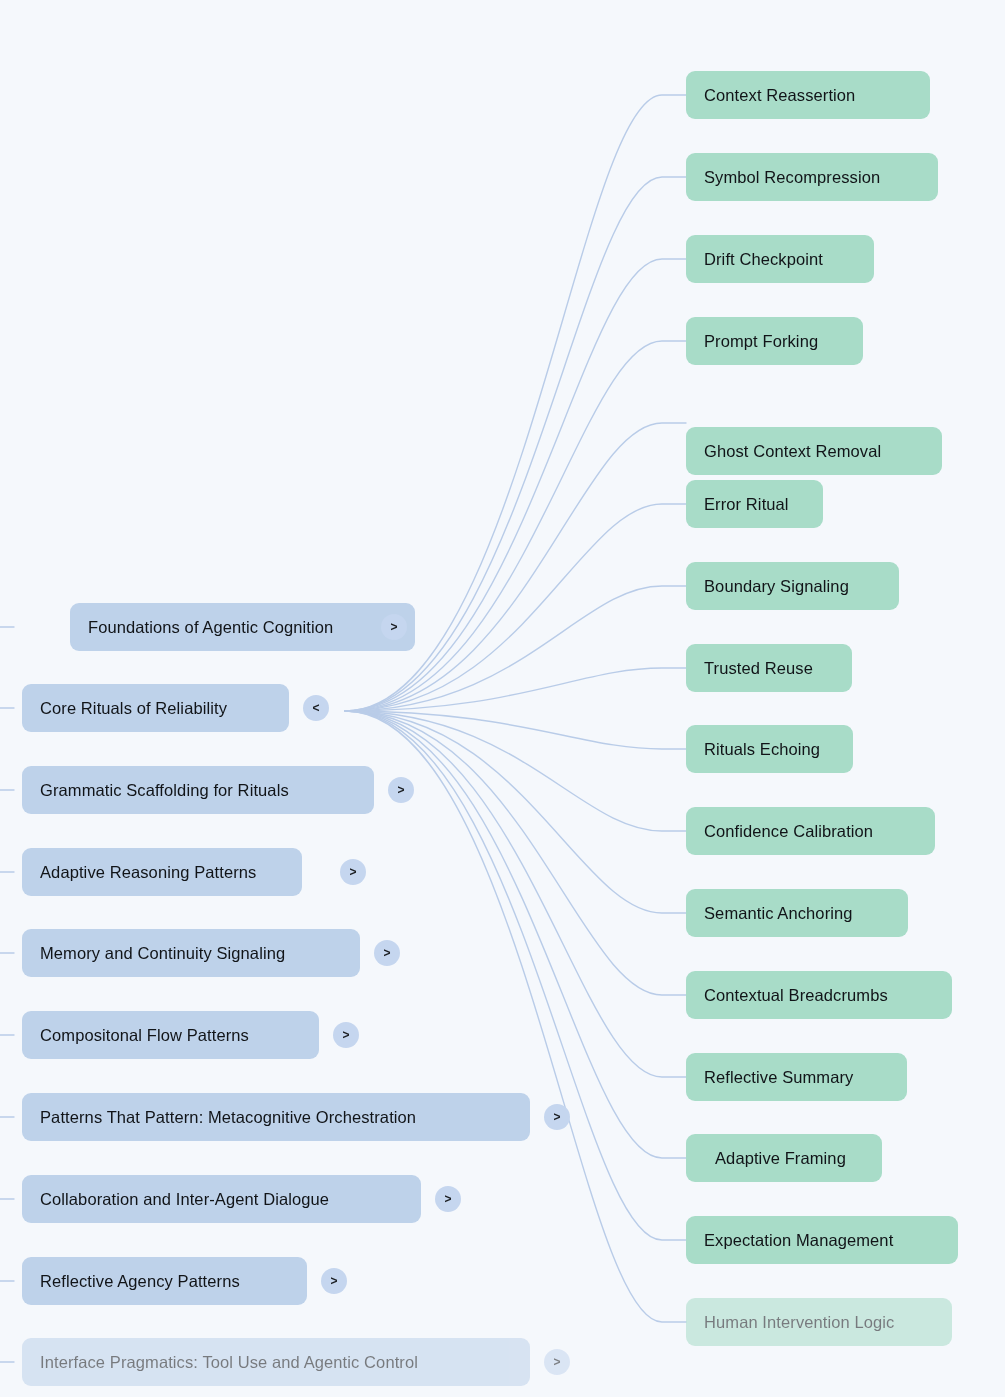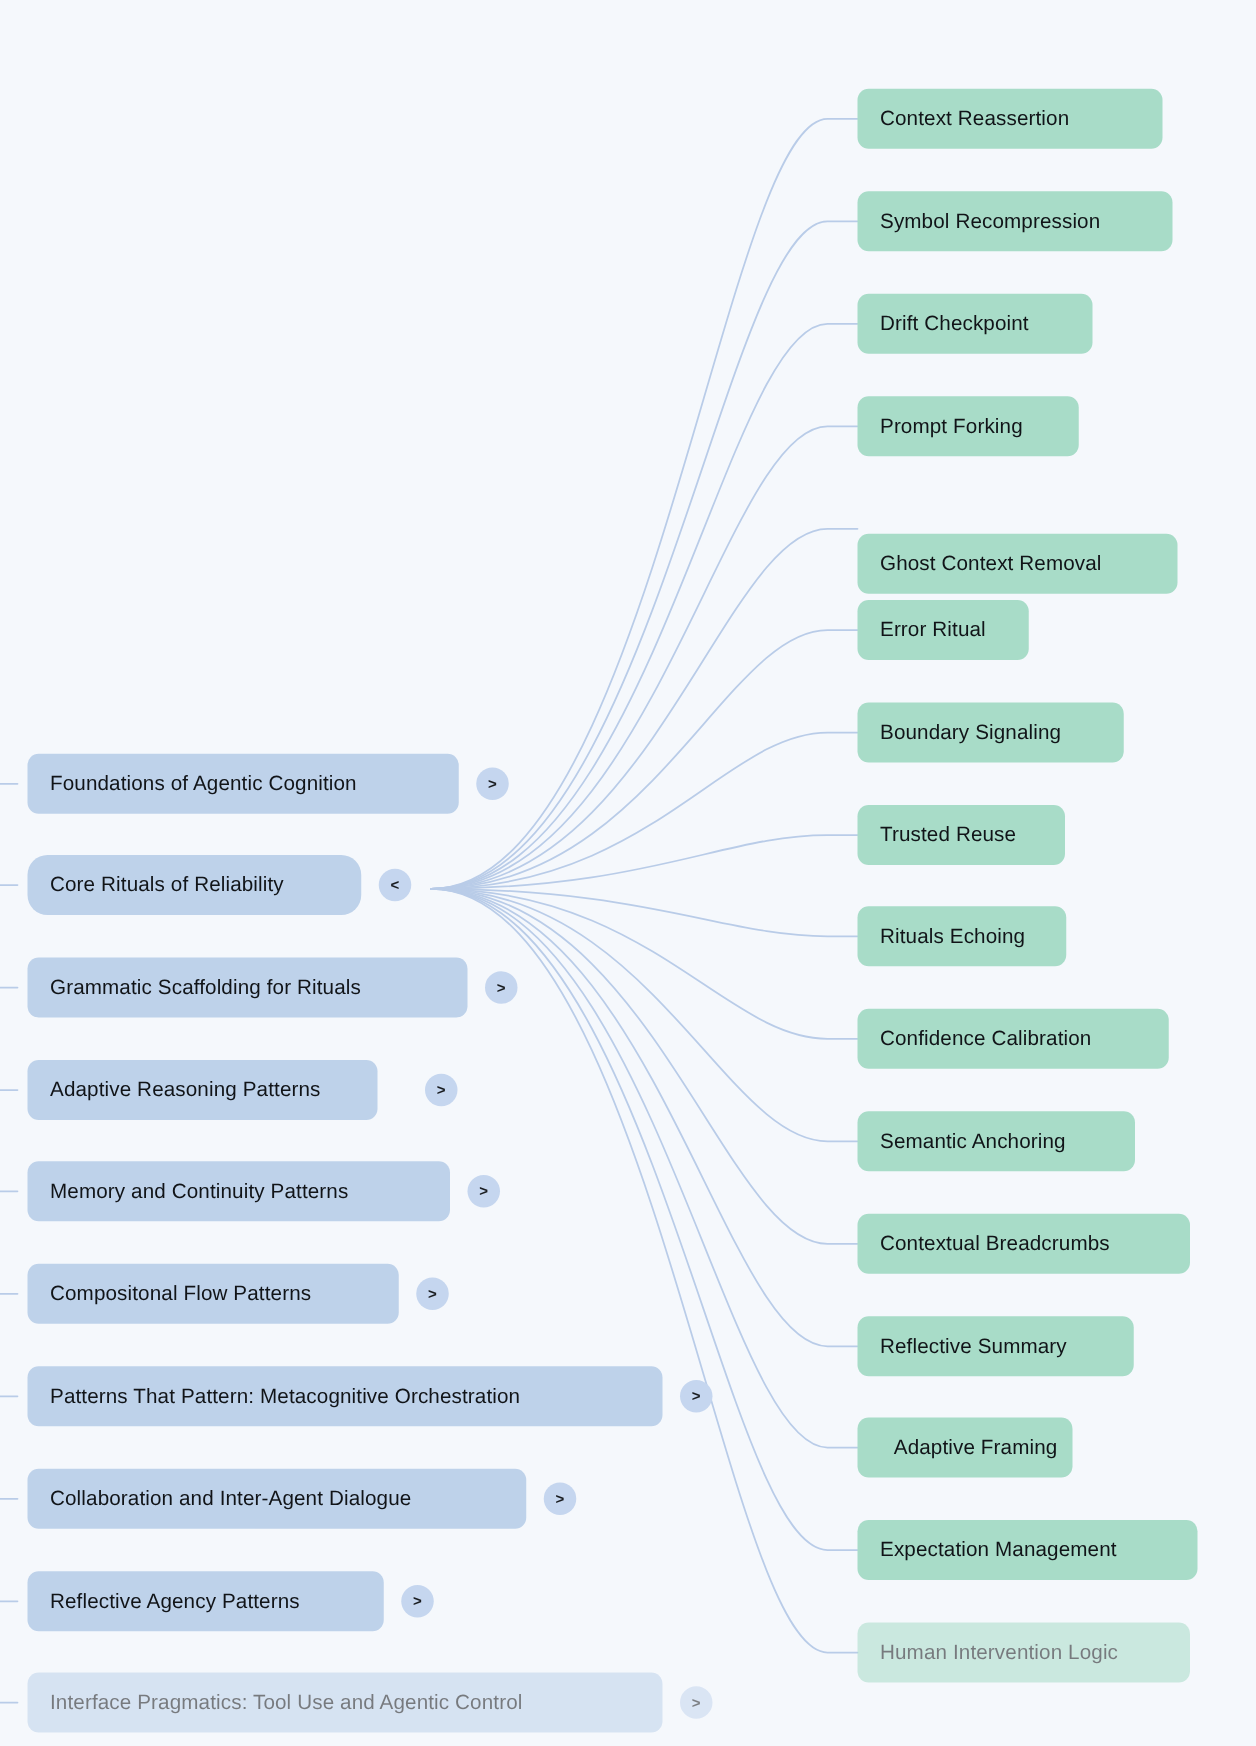--- a/index.html
+++ b/index.html
@@ -99,46 +99,46 @@
       <path d="M 345 711 C 519.35 711, 579.58 749, 662 749 L 686 749" fill="none" stroke="#b9cce8" stroke-width="1.4" stroke-linecap="round"></path>
       <path d="M 345 711 C 519.35 711, 579.58 831, 662 831 L 686 831" fill="none" stroke="#b9cce8" stroke-width="1.4" stroke-linecap="round"></path>
       <path d="M 345 711 C 519.35 711, 579.58 913, 662 913 L 686 913" fill="none" stroke="#b9cce8" stroke-width="1.4" stroke-linecap="round"></path>
       <path d="M 345 711 C 519.35 711, 579.58 995, 662 995 L 686 995" fill="none" stroke="#b9cce8" stroke-width="1.4" stroke-linecap="round"></path>
       <path d="M 345 711 C 519.35 711, 579.58 1077, 662 1077 L 686 1077" fill="none" stroke="#b9cce8" stroke-width="1.4" stroke-linecap="round"></path>
       <path d="M 345 711 C 519.35 711, 579.58 1158, 662 1158 L 686 1158" fill="none" stroke="#b9cce8" stroke-width="1.4" stroke-linecap="round"></path>
       <path d="M 345 711 C 519.35 711, 579.58 1240, 662 1240 L 686 1240" fill="none" stroke="#b9cce8" stroke-width="1.4" stroke-linecap="round"></path>
       <path d="M 345 711 C 519.35 711, 579.58 1322, 662 1322 L 686 1322" fill="none" stroke="#b9cce8" stroke-width="1.4" stroke-linecap="round"></path>
     </svg>
   <div id="nodes">
-      <div class="node branch" style="width: 345px; top: 603px;">
+      <div class="node branch" style="width: 345px; top: 603px; margin-left: 48px;">
         <span>Foundations of Agentic Cognition</span>
       </div>
       <div class="toggle" style="left: 381px; top: 614px;">
         <span>&gt;</span>
       </div>
-      <div class="node branch" style="width: 267px; top: 684px; border-radius: 16px;">
+      <div class="node branch" style="width: 267px; top: 684px;">
         <span>Core Rituals of Reliability</span>
       </div>
       <div class="toggle" style="left: 303px; top: 695px;">
         <span>&lt;</span>
       </div>
       <div class="node branch" style="width: 352px; top: 766px;">
         <span>Grammatic Scaffolding for Rituals</span>
       </div>
       <div class="toggle" style="left: 388px; top: 777px;">
         <span>&gt;</span>
       </div>
       <div class="node branch" style="width: 280px; top: 848px;">
         <span>Adaptive Reasoning Patterns</span>
       </div>
       <div class="toggle" style="left: 340px; top: 859px;">
         <span>&gt;</span>
       </div>
       <div class="node branch" style="width: 338px; top: 929px;">
-        <span>Memory and Continuity Patterns</span>
+        <span>Memory and Continuity Signaling</span>
       </div>
       <div class="toggle" style="left: 374px; top: 940px;">
         <span>&gt;</span>
       </div>
       <div class="node branch" style="width: 297px; top: 1011px;">
         <span>Compositonal Flow Patterns</span>
       </div>
       <div class="toggle" style="left: 333px; top: 1022px;">
         <span>&gt;</span>
       </div>
@@ -198,21 +198,21 @@
       </div>
       <div class="node leaf" style="width: 222px; top: 889px;">
         <span>Semantic Anchoring</span>
       </div>
       <div class="node leaf" style="width: 266px; top: 971px;">
         <span>Contextual Breadcrumbs</span>
       </div>
       <div class="node leaf" style="width: 221px; top: 1053px;">
         <span>Reflective Summary</span>
       </div>
-      <div class="node leaf" style="width: 172px; top: 1134px; padding-left: 29px;">
+      <div class="node leaf" style="width: 196px; top: 1134px; padding-left: 29px;">
         <span>Adaptive Framing</span>
       </div>
       <div class="node leaf" style="width: 272px; top: 1216px;">
         <span>Expectation Management</span>
       </div>
       <div class="node leaf dim" style="width: 266px; top: 1298px;">
         <span>Human Intervention Logic</span>
       </div>
     </div>
 </div>

